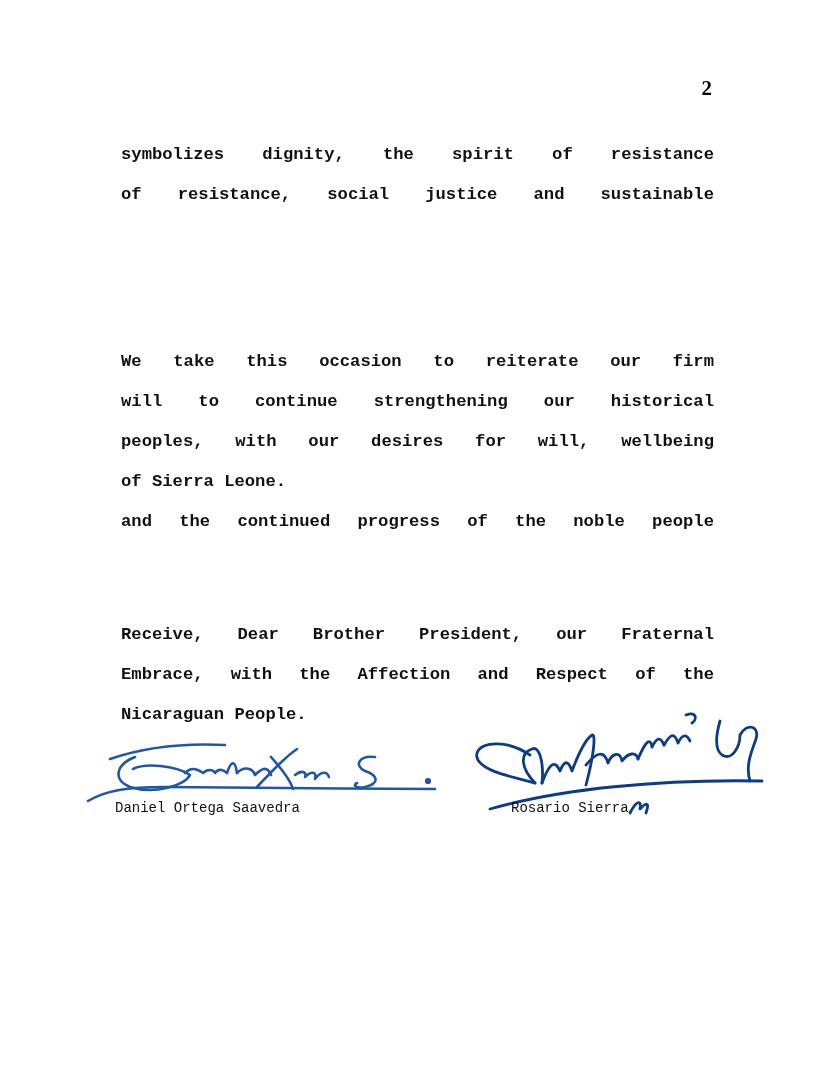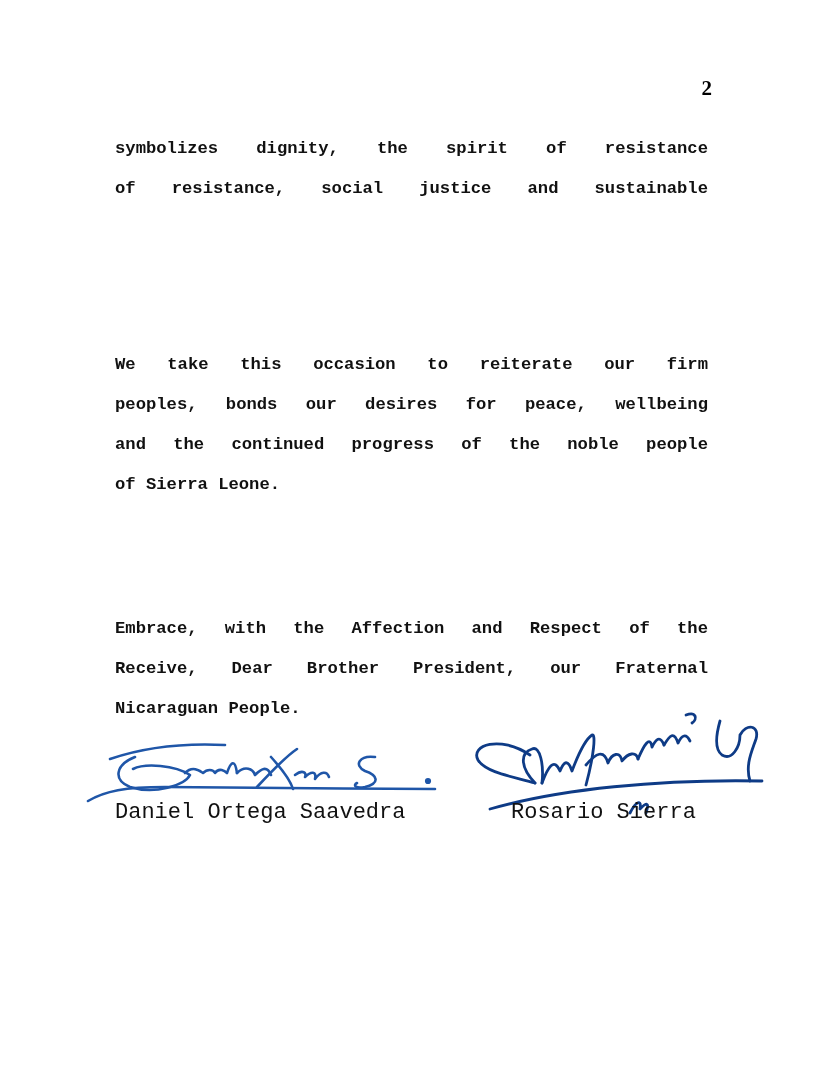--- a/index.html
+++ b/index.html
@@ -5,30 +5,30 @@
     html, body { margin: 0; padding: 0; background: #ffffff; }
     body { width: 825px; height: 1068px; position: relative; overflow: hidden; }
     .page-number {
       position: absolute; top: 76px; left: 690px; width: 22px; text-align: right;
       font-family: "Liberation Serif", serif; font-weight: bold; font-size: 21px; color: #000;
     }
     .body-text {
       position: absolute; left: 115px; width: 593px;
       font-family: "Liberation Mono", monospace; font-weight: bold; font-size: 17.2px;
       line-height: 40px; color: #111; text-align: justify; text-align-last: left;
-      margin: 0;
+      margin: 6px;
     }
     .line { display: block; text-align: justify; text-align-last: justify; white-space: nowrap; }
     .line.last { text-align-last: left; }
     .p1 { top: 129px; }
-    .p2 { top: 345px; }
+    .p2 { top: 336px; }
     .p3 { top: 609px; }
     .sig-name {
       position: absolute; top: 800px;
-      font-family: "Liberation Mono", monospace; font-size: 22px; color: #111;
+      font-family: "Liberation Mono", monospace; font-size: 14px; color: #111;
       white-space: nowrap;
     }
     .sig-left-name { left: 115px; }
     .sig-right-name { left: 511px; }
     .signature { position: absolute; }
     .sig-left { left: 85px; top: 735px; width: 360px; height: 72px; }
     .sig-right { left: 460px; top: 705px; width: 310px; height: 130px; }
   </style>
 </head>
 <body>
@@ -37,28 +37,29 @@
 
   <div class="page-number">2</div>
 
   <p class="body-text p1">
     <span class="line">symbolizes dignity, the spirit of resistance</span>
     <span class="line">of resistance, social justice and sustainable</span>
   </p>
 
   <p class="body-text p2">
     <span class="line">We take this occasion to reiterate our firm</span>
-    <span class="line">peoples, bonds our desires for peace, wellbeing</span>
+    <span class="line">will to continue strengthening our historical</span>
+    <span class="line">peoples, with our desires for will, wellbeing</span>
+    <span class="line last">of Sierra Leone.</span>
     <span class="line">and the continued progress of the noble people</span>
-    <span class="line last">of Sierra Leone.</span>
   </p>
 
   <p class="body-text p3">
+    <span class="line">Receive, Dear Brother President, our Fraternal</span>
     <span class="line">Embrace, with the Affection and Respect of the</span>
-    <span class="line">Receive, Dear Brother President, our Fraternal</span>
     <span class="line last">Nicaraguan People.</span>
   </p>
 
   <svg class="signature sig-left" viewBox="0 0 360 72" fill="none" stroke="#1f56a8" stroke-width="2.6" stroke-linecap="round" stroke-linejoin="round">
     <path d="M25 24 C60 12, 100 8, 140 10"></path>
     <path d="M50 22 C30 30, 28 45, 45 52 C70 60, 100 50, 105 40 C90 30, 60 28, 48 34"></path>
     <path d="M100 38 C108 30, 115 36, 118 38 C122 34, 128 34, 130 38 C134 32, 140 36, 142 38 C146 26, 150 24, 152 38"></path>
     <path d="M152 38 C160 30, 168 34, 170 40 C176 34, 182 30, 186 40"></path>
     <path d="M172 52 C185 38, 200 22, 212 14"></path>
     <path d="M186 22 C195 32, 205 44, 208 54"></path>

